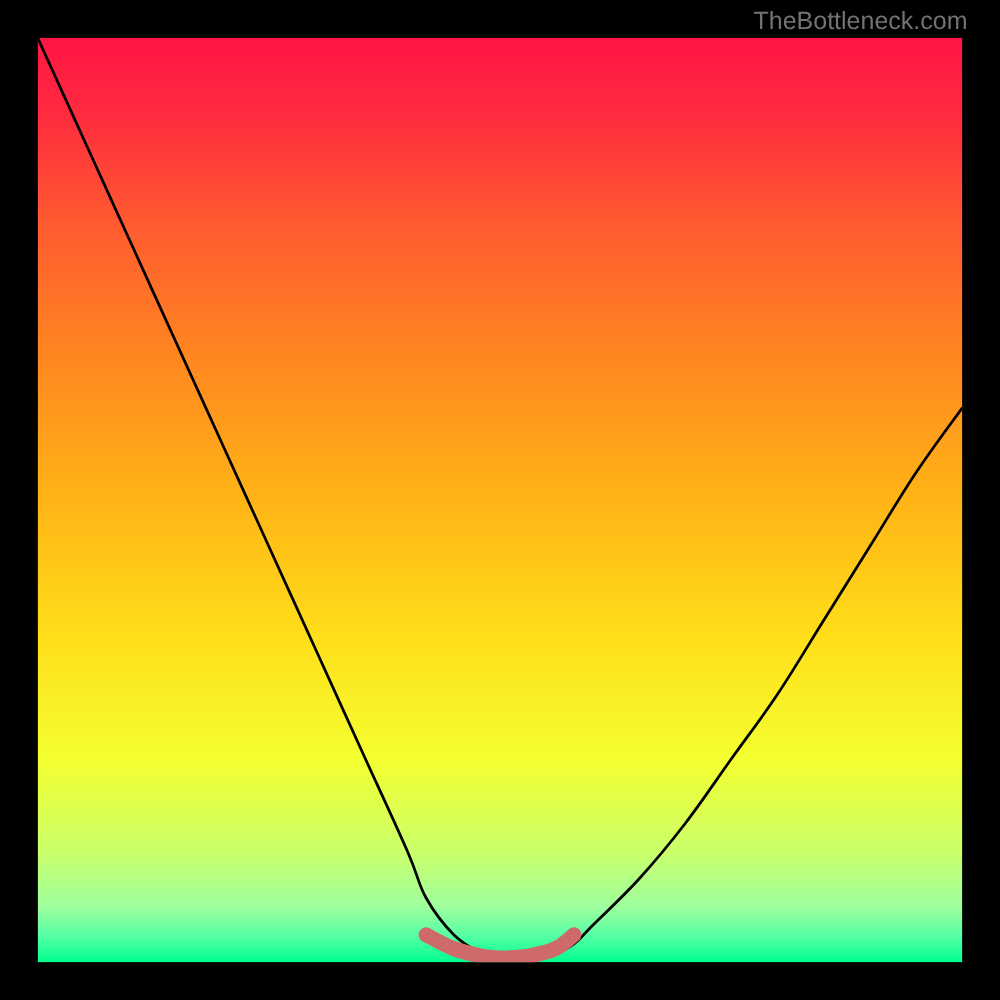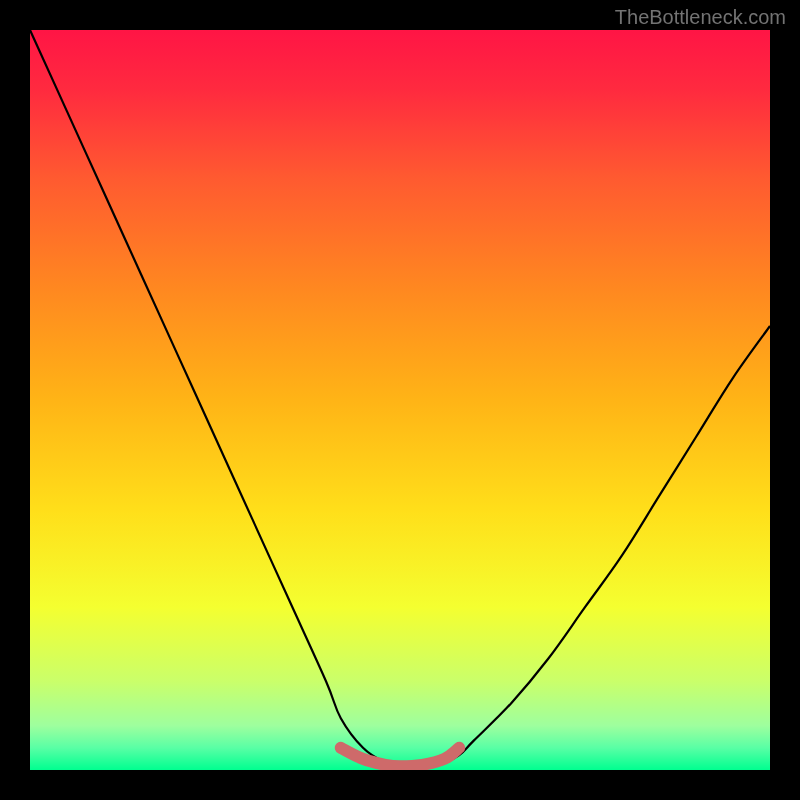--- a/index.html
+++ b/index.html
@@ -7,21 +7,21 @@
     padding: 0;
     width: 800px;
     height: 800px;
     background: #000;
     font-family: Arial, Helvetica, sans-serif;
     position: relative;
   }
   .watermark {
     position: absolute;
     top: 6px;
-    right: 14px;
+    right: 26px;
     color: #737373;
     font-size: 20px;
     font-weight: 500;
     z-index: 10;
   }
   .plot-area {
     position: absolute;
     left: 30px;
     top: 30px;
     width: 740px;

